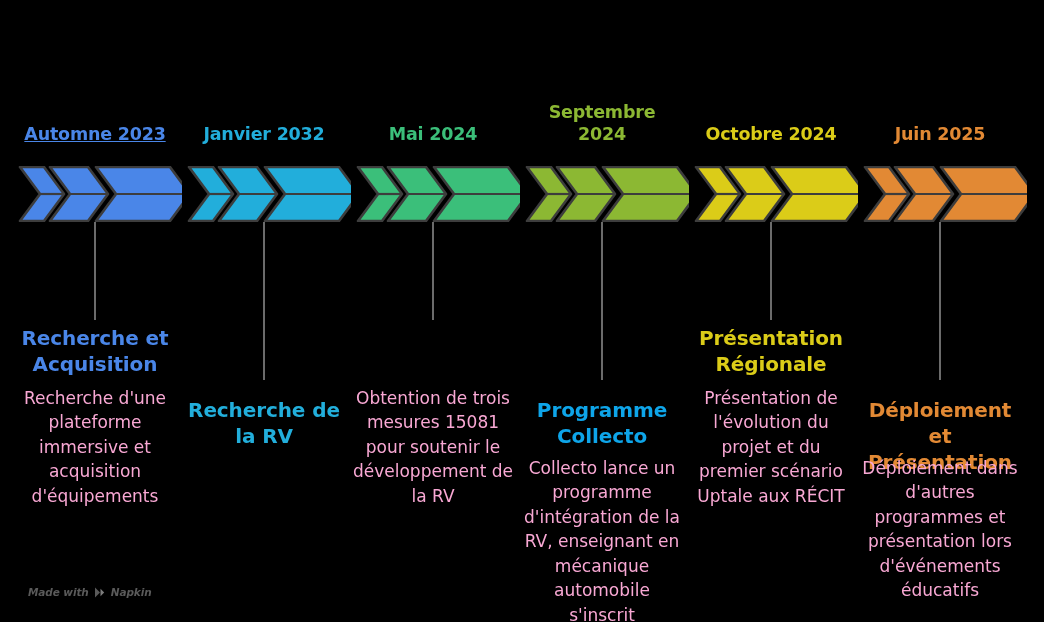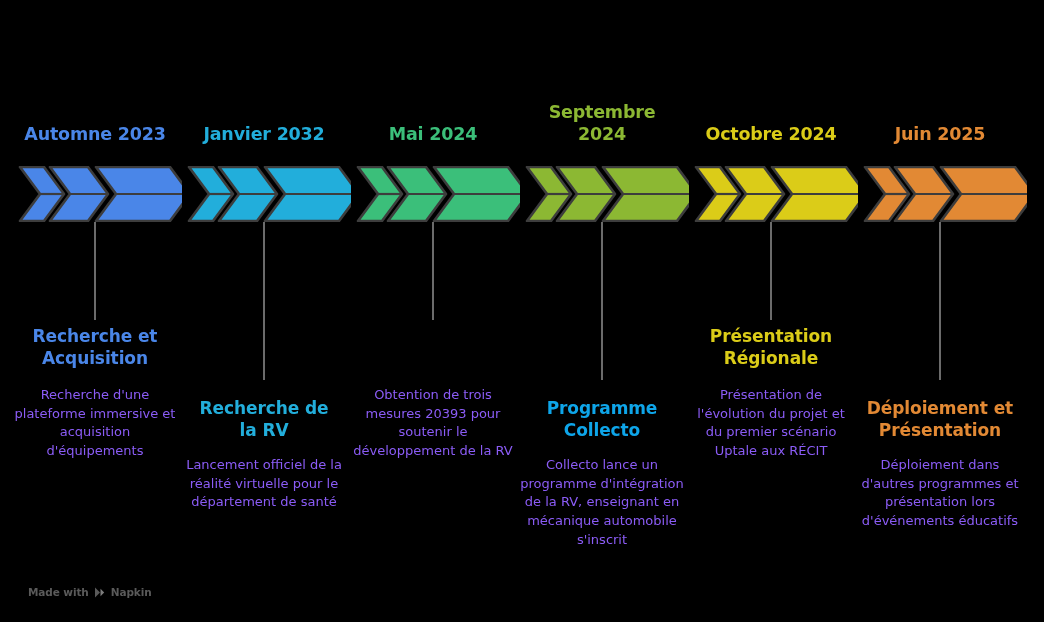--- a/index.html
+++ b/index.html
@@ -70,63 +70,64 @@
   }
   .col.short .connector { height: 98px; }
   .col.long  .connector { height: 158px; }
 
   
   .title {
     position: absolute;
     left: 2px;
     width: 170px;
     text-align: center;
-    font-size: 17px;
+    font-size: 20px;
     font-weight: 700;
     line-height: 1.3;
     letter-spacing: -0.1px;
     white-space: pre-line;
   }
   .col.short .title { top: 325px; }
   .col.long  .title { top: 397px; }
 
   .desc {
     position: absolute;
     left: 4px;
     width: 166px;
     text-align: center;
-    font-size: 13px;
+    font-size: 17px;
     font-weight: 400;
     line-height: 1.44;
-    color: #8b5cf6;
+    color: #f9a8d4;
   }
   .col.short .desc { top: 386px; }
   .col.long  .desc { top: 456px; }
 
   
   #watermark {
     position: absolute;
     left: 28px;
     top: 586px;
     display: flex;
     align-items: center;
     gap: 5px;
     font-size: 10.5px;
     font-weight: 700;
     color: #5a5a5a;
     letter-spacing: -0.1px;
+    font-style: italic;
   }
   #watermark .mark-logo { display: block; }
 </style>
 </head>
 <body>
 
 <div id="timeline">
     <div class="col short" style="left: 8px;">
-      <div class="date" style="color: rgb(74, 134, 232);">Automne 2023</div>
+      <div class="date" style="color: rgb(74, 134, 232); text-decoration: underline;">Automne 2023</div>
       <div class="chevrons">
         <svg width="174" height="56" viewBox="0 0 174 56">
           <path d="M12,1 L36,1 L56,28 L36,55 L12,55 L32,28 Z" fill="#4A86E8" stroke="#3d3d3d" stroke-width="2.6" stroke-linejoin="round"></path>
           <path d="M32,28 L56,28" stroke="#3d3d3d" stroke-width="2.2"></path>
           <path d="M42,1 L80,1 L100,28 L80,55 L42,55 L62,28 Z" fill="#4A86E8" stroke="#3d3d3d" stroke-width="2.6" stroke-linejoin="round"></path>
           <path d="M62,28 L100,28" stroke="#3d3d3d" stroke-width="2.2"></path>
           <path d="M88,1 L162,1 L182,28 L162,55 L88,55 L108,28 Z" fill="#4A86E8" stroke="#3d3d3d" stroke-width="2.6" stroke-linejoin="round"></path>
           <path d="M108,28 L182,28" stroke="#3d3d3d" stroke-width="2.2"></path>
         </svg>
       </div>
@@ -143,36 +144,35 @@
           <path d="M32,28 L56,28" stroke="#3d3d3d" stroke-width="2.2"></path>
           <path d="M42,1 L80,1 L100,28 L80,55 L42,55 L62,28 Z" fill="#22AEDB" stroke="#3d3d3d" stroke-width="2.6" stroke-linejoin="round"></path>
           <path d="M62,28 L100,28" stroke="#3d3d3d" stroke-width="2.2"></path>
           <path d="M88,1 L162,1 L182,28 L162,55 L88,55 L108,28 Z" fill="#22AEDB" stroke="#3d3d3d" stroke-width="2.6" stroke-linejoin="round"></path>
           <path d="M108,28 L182,28" stroke="#3d3d3d" stroke-width="2.2"></path>
         </svg>
       </div>
       <div class="connector"></div>
       <div class="title" style="color: rgb(34, 174, 219);">Recherche de
 la RV</div>
-      <div class="desc">Lancement officiel de la réalité virtuelle pour le département de santé</div>
     </div>
     <div class="col short" style="left: 346px;">
       <div class="date" style="color: rgb(59, 191, 122);">Mai 2024</div>
       <div class="chevrons">
         <svg width="174" height="56" viewBox="0 0 174 56">
           <path d="M12,1 L36,1 L56,28 L36,55 L12,55 L32,28 Z" fill="#3BBF7A" stroke="#3d3d3d" stroke-width="2.6" stroke-linejoin="round"></path>
           <path d="M32,28 L56,28" stroke="#3d3d3d" stroke-width="2.2"></path>
           <path d="M42,1 L80,1 L100,28 L80,55 L42,55 L62,28 Z" fill="#3BBF7A" stroke="#3d3d3d" stroke-width="2.6" stroke-linejoin="round"></path>
           <path d="M62,28 L100,28" stroke="#3d3d3d" stroke-width="2.2"></path>
           <path d="M88,1 L162,1 L182,28 L162,55 L88,55 L108,28 Z" fill="#3BBF7A" stroke="#3d3d3d" stroke-width="2.6" stroke-linejoin="round"></path>
           <path d="M108,28 L182,28" stroke="#3d3d3d" stroke-width="2.2"></path>
         </svg>
       </div>
       <div class="connector"></div>
-      <div class="desc">Obtention de trois mesures 20393 pour soutenir le développement de la RV</div>
+      <div class="desc">Obtention de trois mesures 15081 pour soutenir le développement de la RV</div>
     </div>
     <div class="col long" style="left: 515px;">
       <div class="date" style="color: rgb(140, 184, 51);">Septembre
 2024</div>
       <div class="chevrons">
         <svg width="174" height="56" viewBox="0 0 174 56">
           <path d="M12,1 L36,1 L56,28 L36,55 L12,55 L32,28 Z" fill="#8CB833" stroke="#3d3d3d" stroke-width="2.6" stroke-linejoin="round"></path>
           <path d="M32,28 L56,28" stroke="#3d3d3d" stroke-width="2.2"></path>
           <path d="M42,1 L80,1 L100,28 L80,55 L42,55 L62,28 Z" fill="#8CB833" stroke="#3d3d3d" stroke-width="2.6" stroke-linejoin="round"></path>
           <path d="M62,28 L100,28" stroke="#3d3d3d" stroke-width="2.2"></path>

